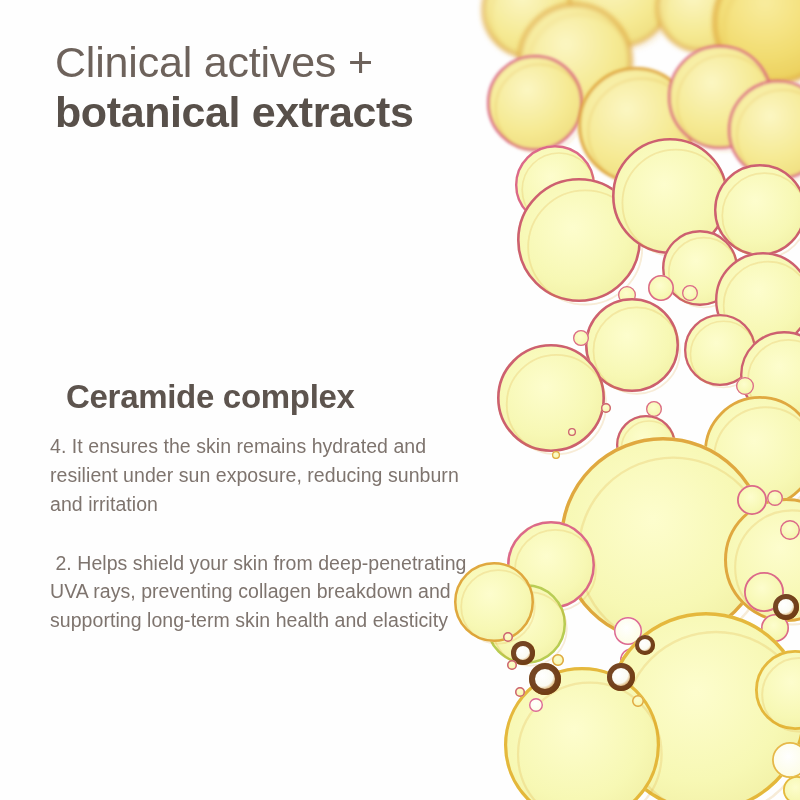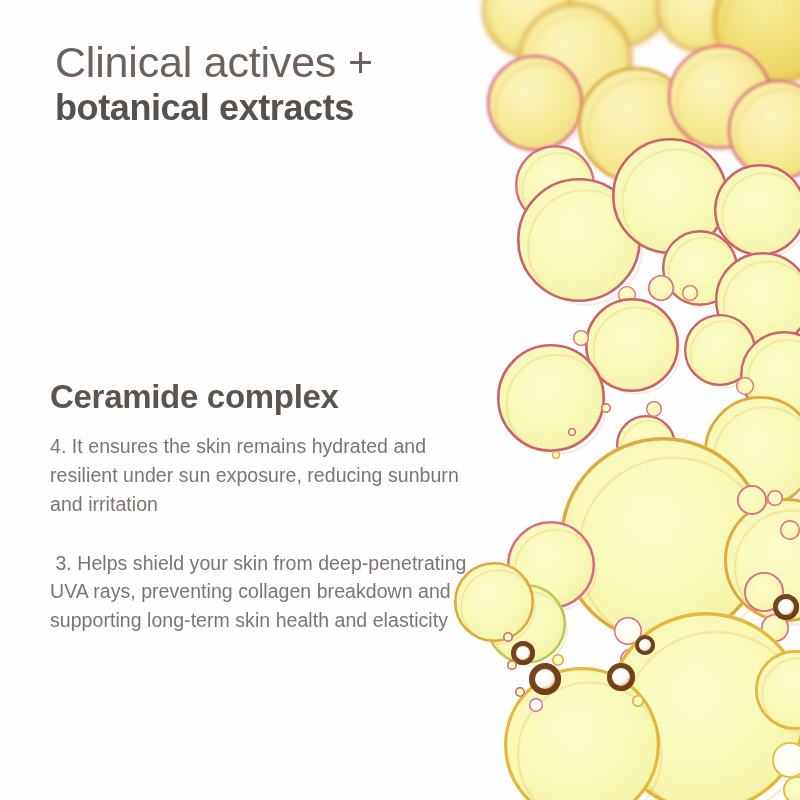--- a/index.html
+++ b/index.html
@@ -43,41 +43,41 @@
   }
   .headline-light {
     font-size: 43px;
     line-height: 1.12;
     font-weight: 300;
     letter-spacing: -0.2px;
     color: #6d625b;
     white-space: nowrap;
   }
   .headline-bold {
-    font-size: 36px;
+    font-size: 43px;
     line-height: 1.12;
     font-weight: 700;
     letter-spacing: -0.4px;
     color: #58504a;
     white-space: nowrap;
     margin-top: 2px;
   }
 
   .section-block {
     position: absolute;
     left: 50px;
     top: 378px;
     width: 420px;
   }
   .section-heading {
     font-size: 33px;
     font-weight: 700;
     letter-spacing: -0.3px;
     color: #5d544e;
-    margin: 0 0 16px 0;
+    margin: 0 0 16px 16px;
     white-space: nowrap;
   }
   .body-para {
     font-size: 19.5px;
     line-height: 1.48;
     font-weight: 400;
     color: #7e746e;
     margin: 0 0 30px 0;
     letter-spacing: 0.05px;
     white-space: pre-wrap;
@@ -412,17 +412,17 @@
   <div id="text-layer">
 
     <div class="headline-block">
       <div class="headline-light">Clinical actives +</div>
       <div class="headline-bold">botanical extracts</div>
     </div>
 
     <div class="section-block">
       <h2 class="section-heading">Ceramide complex</h2>
       <p class="body-para">4. It ensures the skin remains hydrated and resilient under sun exposure, reducing sunburn and irritation</p>
-      <p class="body-para"> 3. Helps shield your skin from deep-penetrating UVA rays, preventing collagen breakdown and supporting long-term skin health and elasticity</p>
+      <p class="body-para"> 2. Helps shield your skin from deep-penetrating UVA rays, preventing collagen breakdown and supporting long-term skin health and elasticity</p>
     </div>
 
   </div>
 </div>
 
 </body></html>

